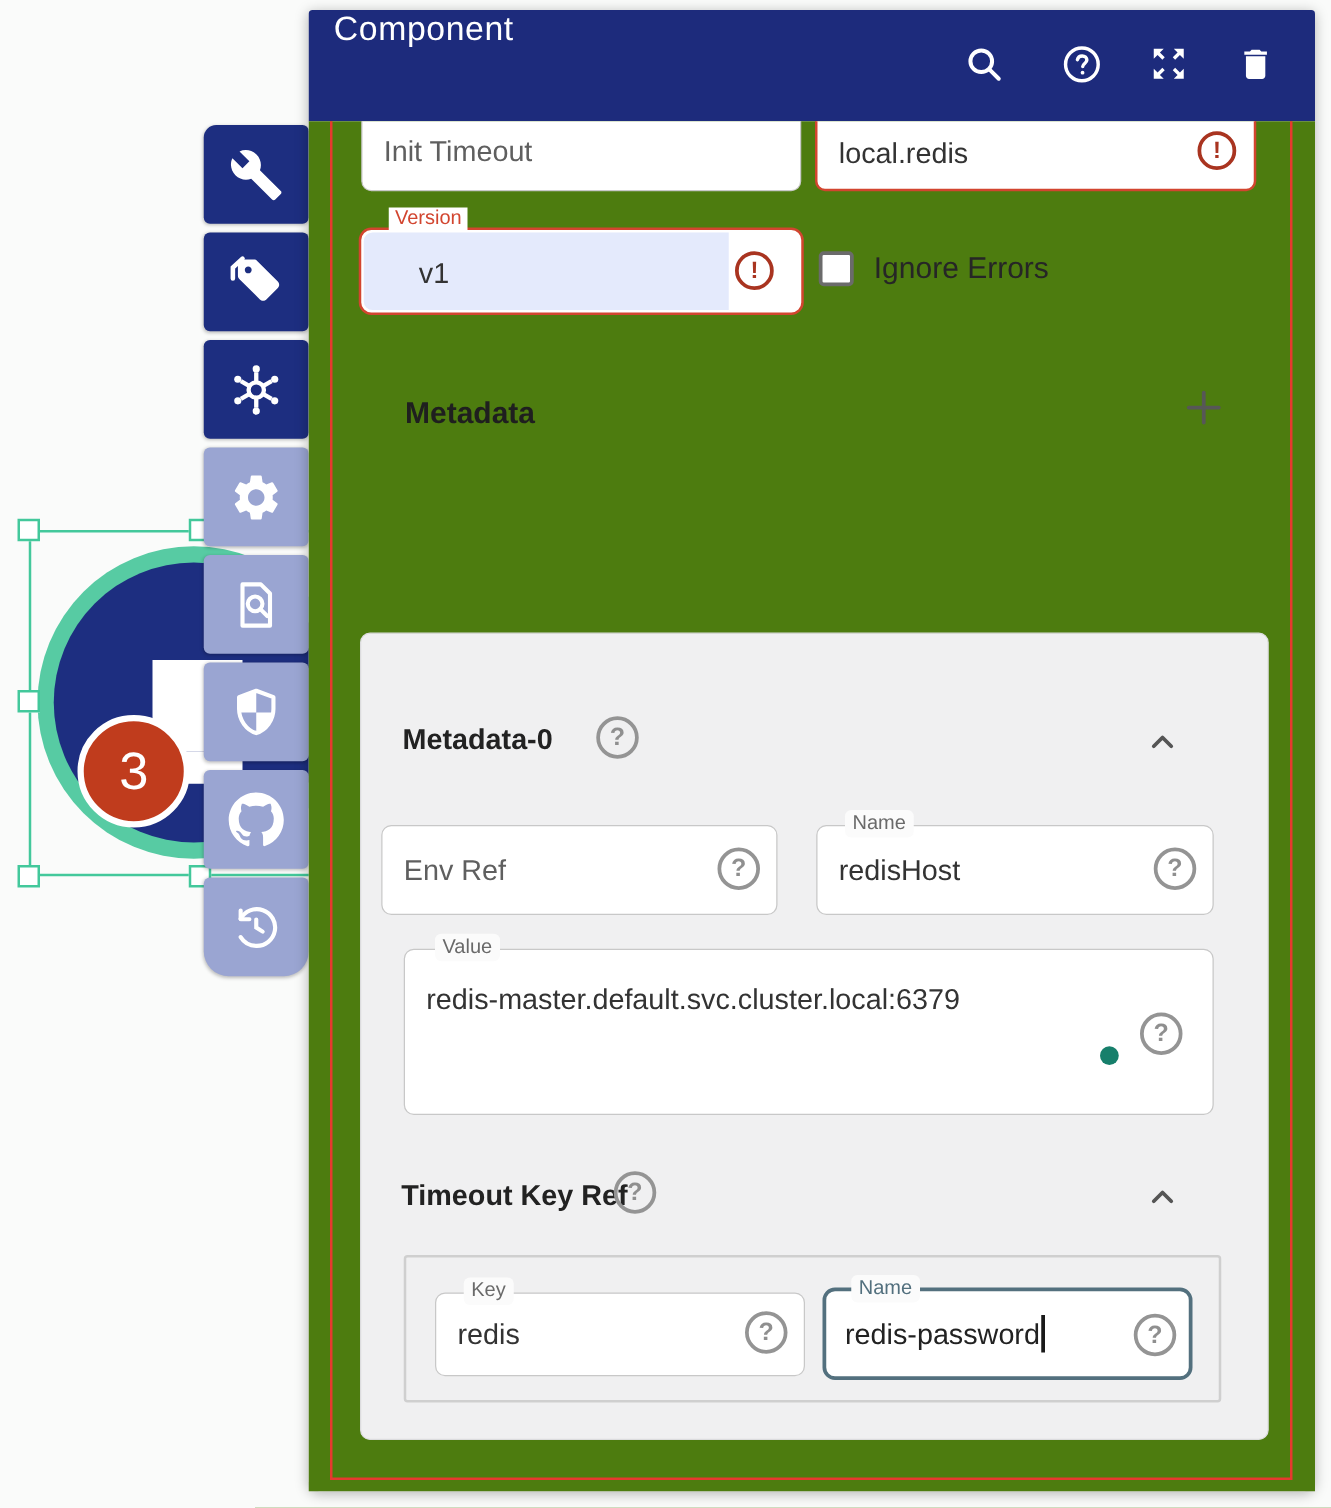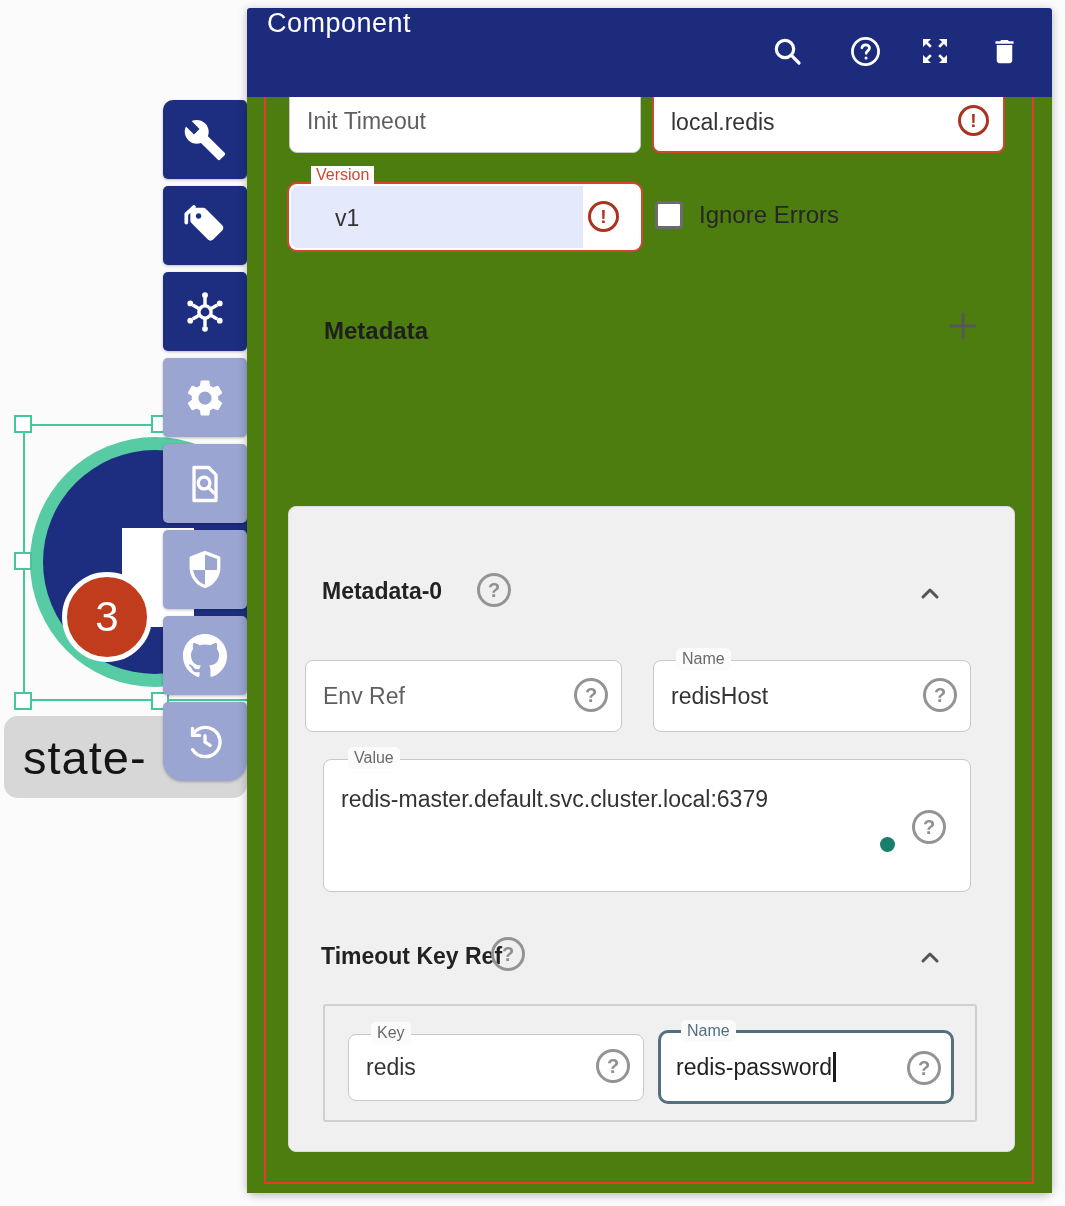--- a/index.html
+++ b/index.html
@@ -141,23 +141,20 @@
     <div class="handle" style="left:14px; top:415px;"></div>
     <div class="handle" style="left:151px; top:415px;"></div>
     <div class="handle" style="left:14px; top:552px;"></div>
     <div class="handle" style="left:14px; top:692px;"></div>
     <div class="handle" style="left:151px; top:692px;"></div>
 
     <div class="badge">
       <span>3</span>
     </div>
 
-    <div class="pill">
-      <span>state-</span>
-    </div>
   </div>
 
   <div id="toolbar">
     <button class="tb active">
       <svg width="44" height="44" viewBox="0 0 24 24" fill="#fff">
           <path d="M22.7 19l-9.1-9.1c.9-2.3.4-5-1.5-6.9-2-2-5-2.4-7.4-1.3L9 6 6 9 1.6 4.7C.4 7.1.9 10.1 2.9 12.1c1.9 1.9 4.6 2.4 6.9 1.5l9.1 9.1c.4.4 1 .4 1.4 0l2.3-2.3c.5-.4.5-1.1.1-1.4z"></path>
         </svg>
     </button>
     <button class="tb active">
       <svg width="44" height="44" viewBox="0 0 24 24">

